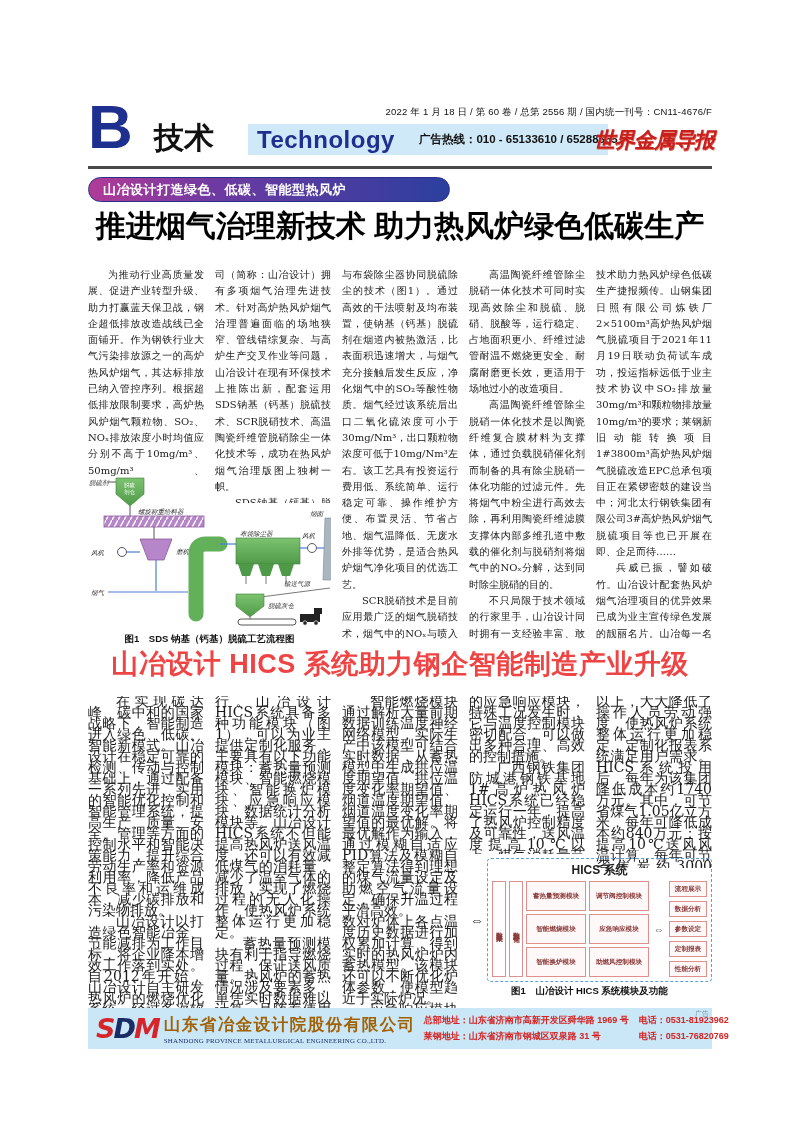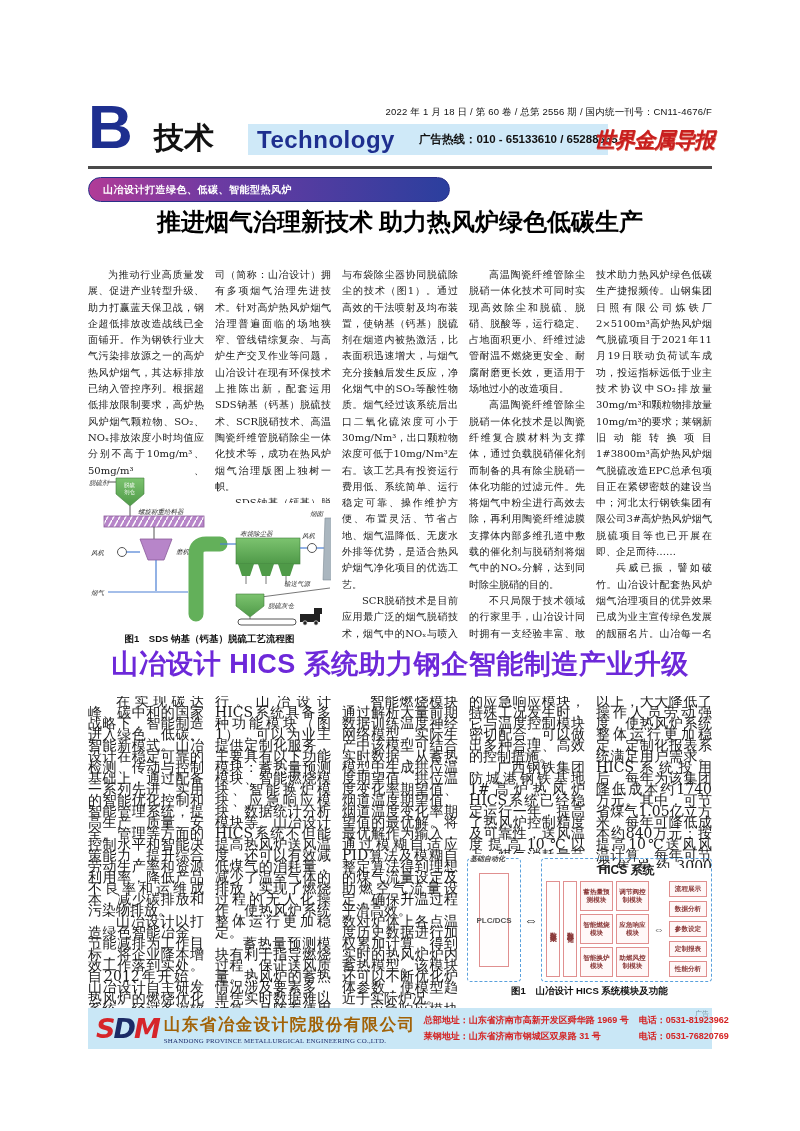--- a/index.html
+++ b/index.html
@@ -15,26 +15,26 @@
   .tech-word{font-size:24px;font-weight:bold;color:#1e2f8f;letter-spacing:0.5px;}
   .hotline{font-size:11.5px;font-weight:bold;color:#111;white-space:nowrap;}
   .masthead{position:absolute;right:86px;top:126px;font-size:21px;font-weight:bold;color:#c81e1e;
         font-family:"DejaVu Serif","Liberation Serif",serif;font-style:italic;letter-spacing:-1px;
         text-shadow:0.5px 0.5px 0 #d65;}
   .header-rule{position:absolute;left:88px;top:166px;width:624px;border-top:3px solid #4a4a4a;}
   
   .banner{position:absolute;left:88px;top:177px;width:362px;height:25px;border-radius:13px;
         background:linear-gradient(90deg,#b13b97 0%,#6d3aa2 35%,#2b3f9e 100%);
         border:1px solid #2a2f88;display:flex;align-items:center;padding:0 14px;box-sizing:border-box;}
-  .banner span{color:#fff;font-weight:bold;font-size:10px;letter-spacing:0.5px;}
+  .banner span{color:#fff;font-weight:bold;font-size:13px;letter-spacing:0.5px;}
   .headline1{position:absolute;left:88px;top:206px;width:624px;margin:0;text-align:center;
-        font-family:Liberation Serif, serif;font-weight:bold;font-size:24px;
+        font-family:Liberation Sans, sans-serif;font-weight:bold;font-size:30px;
         color:#000;white-space:nowrap;letter-spacing:0px;}
   .headline2{position:absolute;left:88px;top:646px;width:624px;margin:0;text-align:center;
-        font-size:27px;font-weight:bold;color:#6d28d9;white-space:nowrap;letter-spacing:0.5px;}
+        font-size:27px;font-weight:bold;color:#ef4444;white-space:nowrap;letter-spacing:0.5px;}
   
   .col{position:absolute;width:116px;font-family:"DejaVu Serif","Liberation Serif",serif;
         color:#1a1a1a;text-align:justify;overflow:hidden;}
   .art1{font-size:10px;line-height:16.3px;}
   .art2{font-size:14px;line-height:11px;}
   .para{margin:0;}
   .ind{text-indent:2em;}
   
   .fig1{position:absolute;left:88px;top:476px;width:243px;}
   .fig-caption{font-size:9.5px;font-weight:bold;text-align:center;color:#111;margin-top:3px;
@@ -207,24 +207,20 @@
   <div class="col art2" style="left:469px;top:696px;height:158px;">
       <p class="para">的应急响应模块，特殊工况发生时，它与温度控制模块密切配合，可以做出多种合理、高效的控制措施。</p>
       <p class="para ind">广西钢铁集团防城港钢铁基地1#高炉热风炉HICS系统已经稳定运行一年，提高了热风炉控制精度及可靠性，送风温度提高10℃以上，煤气消耗量节省达到6.8%，减少了温室气体的排放量。同时热风炉燃烧期间自控率达到98%</p>
     </div>
   <div class="col art2" style="left:596px;top:696px;height:172px;">
       <p class="para">以上，大大降低了操作人员劳动强度，使热风炉系统整体运行更加稳定，定制化报表系统满足用户需求。HICS系统投用后，每年为该集团降低成本约1740万元。其中，可节省煤气1.05亿立方米，每年可降低成本约840万元；按提高10℃送风风温计算，每年可节省焦炭约3000吨，节省成本约900万元；可降低近10万吨碳排放。</p>
     </div>
 
   <div class="fig2">
     <div class="fig2-diagram">
-      <div class="base-box">
-        <span class="base-label">基础自动化</span>
-        <div class="plc-box">PLC/DCS</div>
-      </div>
       <div class="dbl-arrow">⇔</div>
       <div class="hics-box">
         <div class="hics-title">HICS 系统</div>
         <div class="hics-body">
           <div class="vwrap">
               <div class="vbox">数据采集</div>
               <div class="vbox">数据存储</div>
             </div>
           <div class="modules">
               <div class="module-box">蓄热量预测模块</div>

